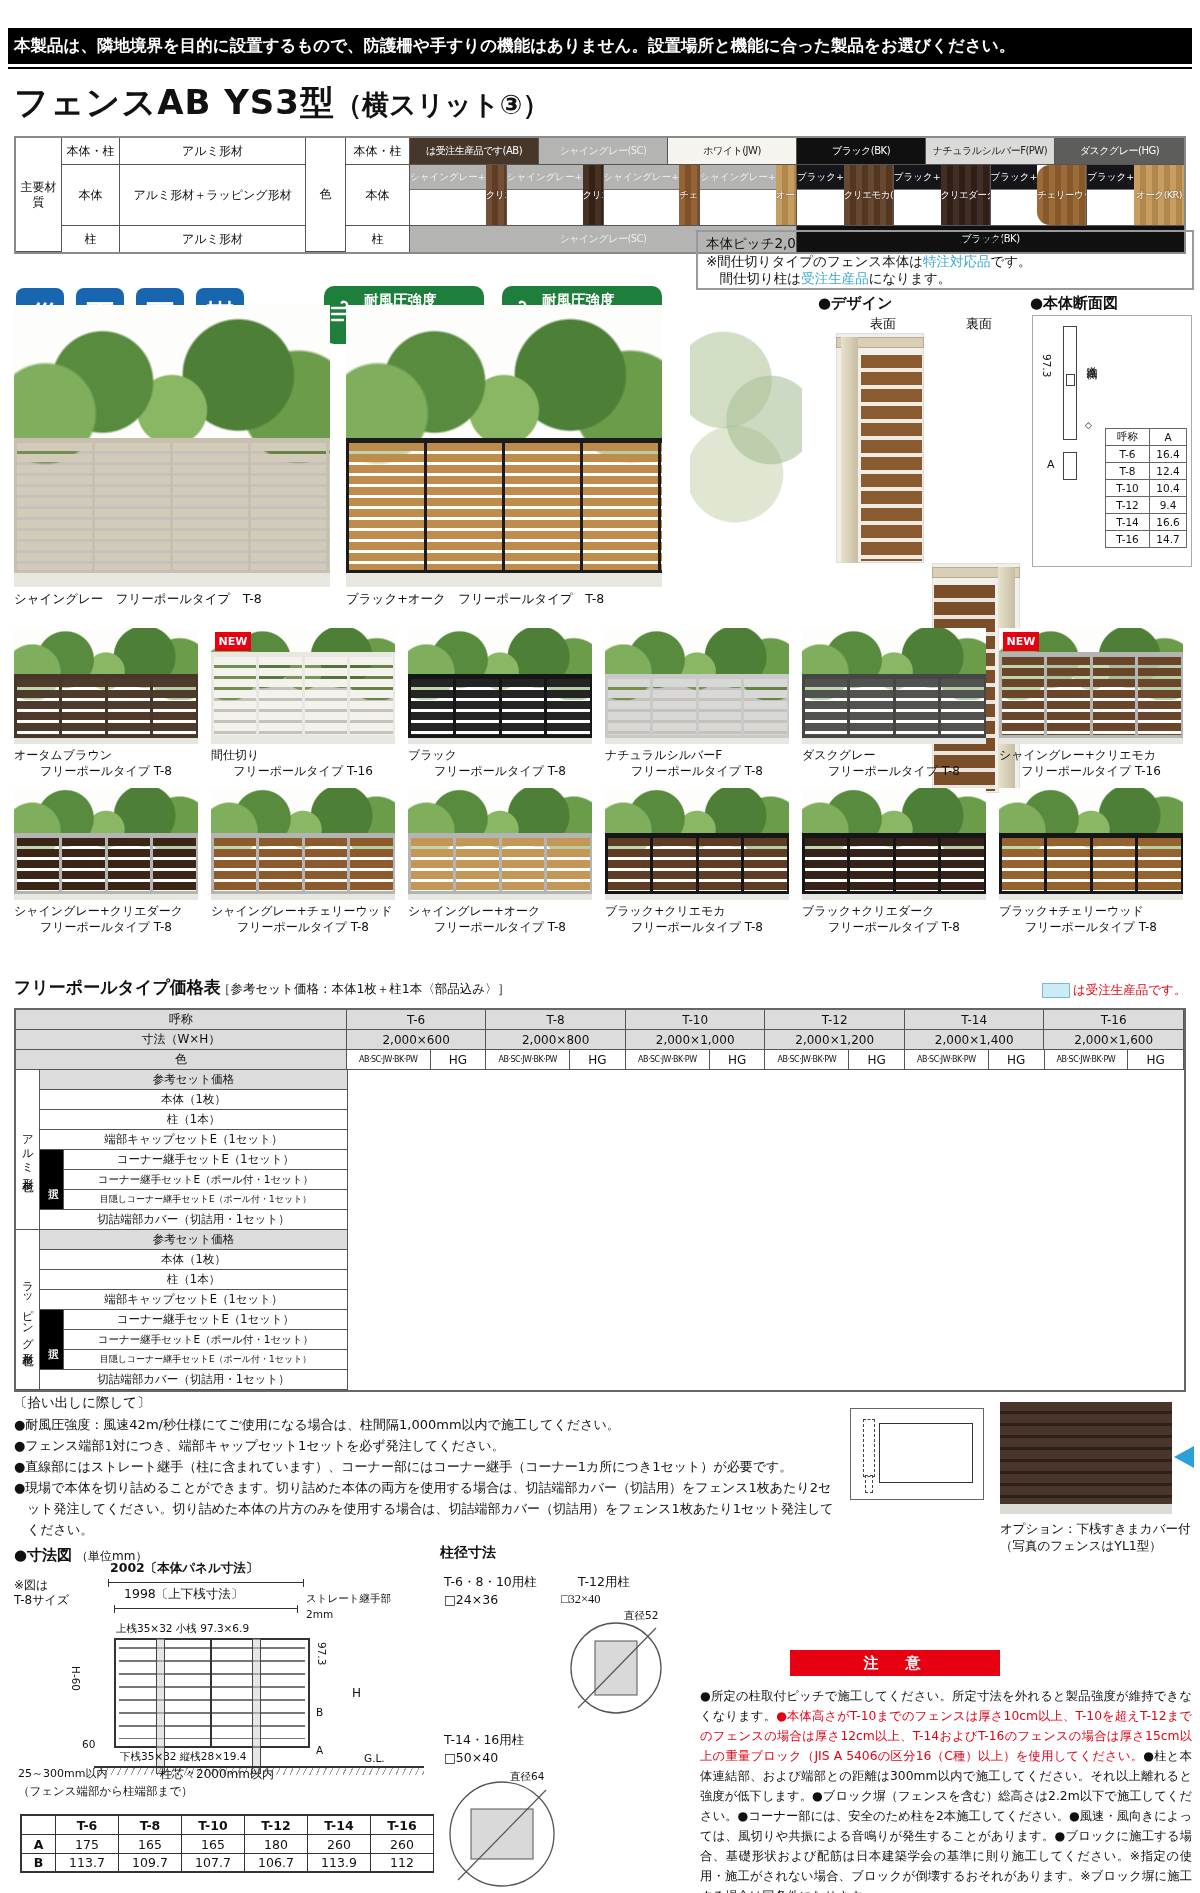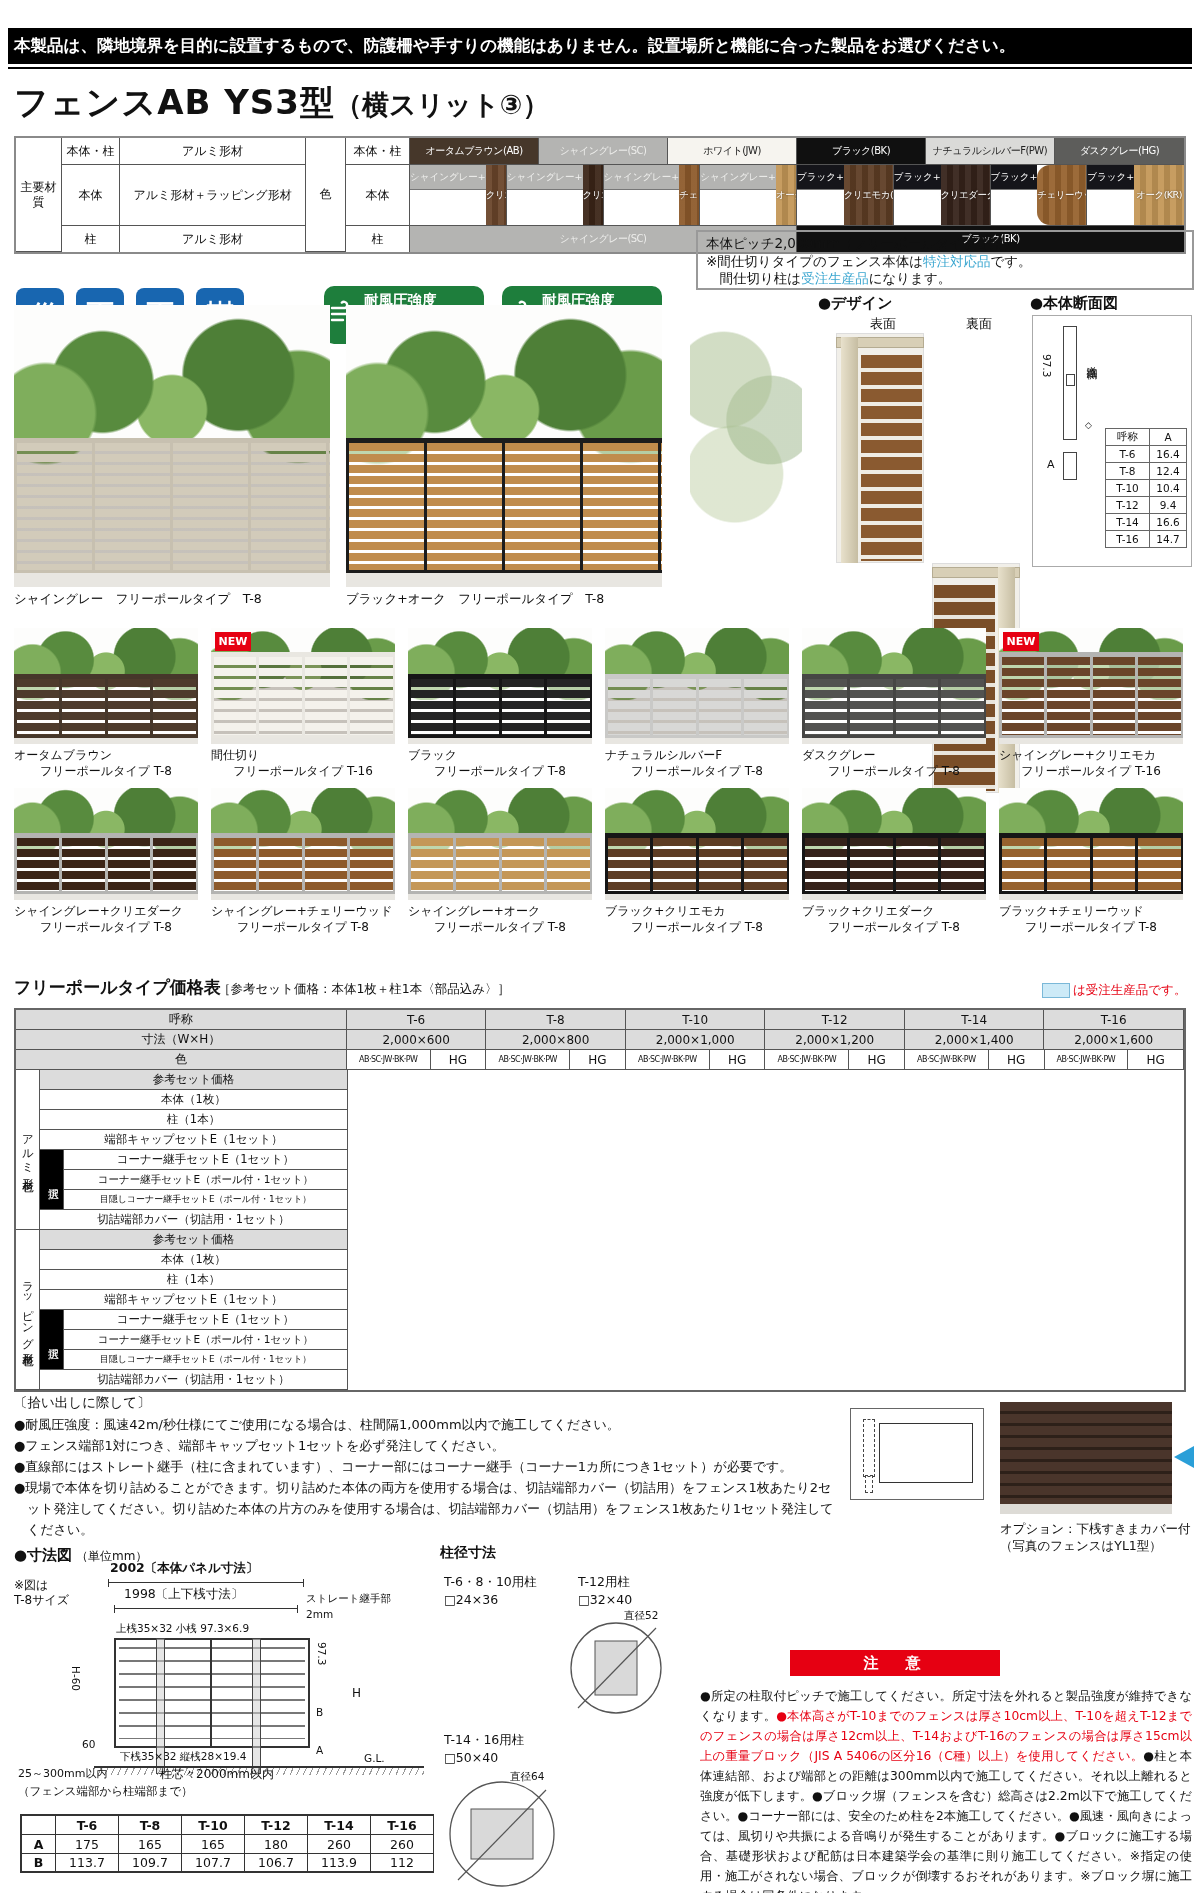--- a/index.html
+++ b/index.html
@@ -206,21 +206,21 @@
       <div class="sp-row sp-row3">
         <div class="sp-c sp-lab">柱</div>
         <div class="sp-c sp-val">アルミ形材</div>
       </div>
     </div>
     <div class="sp-c sp-group sp-col">色</div>
     <div class="sp-colarea">
       <div class="sp-row sp-row1">
         <div class="sp-c sp-lab2">本体・柱</div>
         <div class="swrow swrow6">
-            <div class="sw" style="background: rgb(70, 55, 42); color: rgb(255, 255, 255);">オータムブラウン(AB)</div>
+            <div class="sw" style="background: rgb(70, 55, 42); color: rgb(255, 255, 255);">は受注生産品です(AB)</div>
             <div class="sw" style="background: rgb(180, 180, 178); color: rgb(237, 237, 235);">シャイングレー(SC)</div>
             <div class="sw" style="background: rgb(246, 244, 239); color: rgb(34, 34, 34);">ホワイト(JW)</div>
             <div class="sw" style="background: rgb(16, 16, 16); color: rgb(255, 255, 255);">ブラック(BK)</div>
             <div class="sw" style="background: rgb(218, 218, 216); color: rgb(34, 34, 34);">ナチュラルシルバーF(PW)</div>
             <div class="sw" style="background: rgb(93, 93, 91); color: rgb(255, 255, 255);">ダスクグレー(HG)</div>
           </div>
       </div>
       <div class="sp-row sp-row2">
         <div class="sp-c sp-lab2">本体</div>
         <div class="swrow swrow8">
@@ -742,21 +742,21 @@
     <div class="dtx sm" style="left:300px;top:194px;">G.L.</div>
   </div>
   <div class="abs bot-lab" style="left:18px;top:1766px;">25～300mm以内</div>
   <div class="abs bot-lab" style="left:160px;top:1766px;font-size:12px;">柱芯々2000mm以内</div>
   <div class="abs bot-lab" style="left:18px;top:1784px;font-size:11.5px;">（フェンス端部から柱端部まで）</div>
 
   <div class="abs post-h">柱径寸法</div>
   <div class="abs post-lab" style="left:444px;top:1574px;">T-6・8・10用柱</div>
   <div class="abs post-lab" style="left:444px;top:1592px;">□24×36</div>
   <div class="abs post-lab" style="left:578px;top:1574px;">T-12用柱</div>
-  <div class="abs post-lab" style="left:578px;top:1592px;">□32×40</div>
+  <div class="abs post-lab" style="left:561px;top:1592px;font-family:Liberation Serif, serif;">□32×40</div>
   <div class="abs" style="left:566px;top:1608px;">
     <svg width="112" height="112" viewBox="0 0 112 112">
       <text x="58" y="11" font-size="10.5" fill="#111">直径52</text>
       <circle cx="50" cy="60" r="45" stroke="#555" fill="none" stroke-width="1.3"></circle>
       <rect x="29" y="33" width="42" height="54" fill="#d9d9d9" stroke="#555"></rect>
       <line x1="12" y1="100" x2="90" y2="20" stroke="#555" stroke-width="1.2"></line>
     </svg>
   </div>
   <div class="abs post-lab" style="left:444px;top:1732px;">T-14・16用柱</div>
   <div class="abs post-lab" style="left:444px;top:1750px;">□50×40</div>

